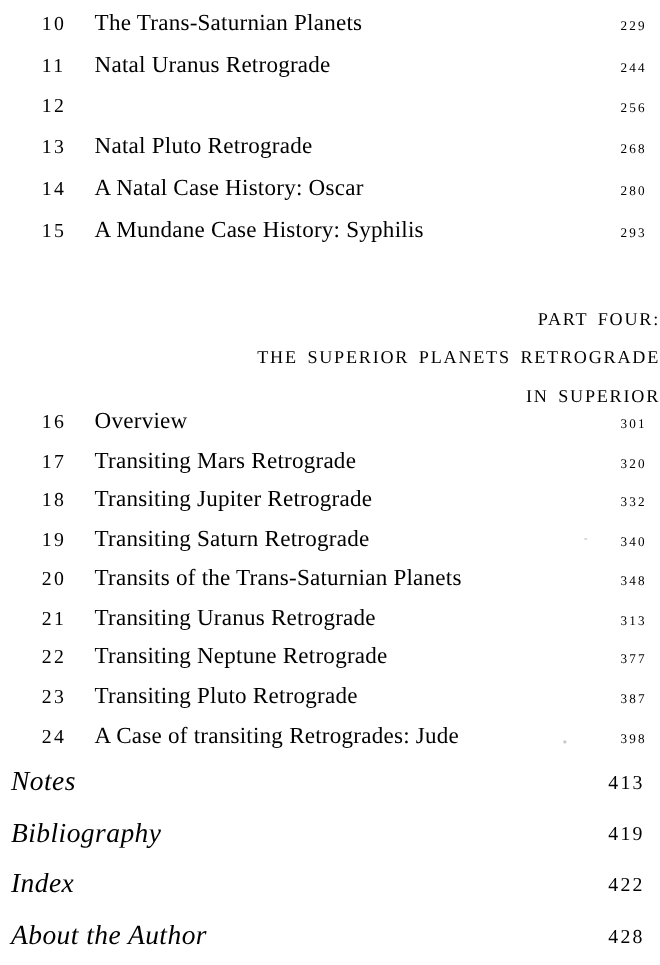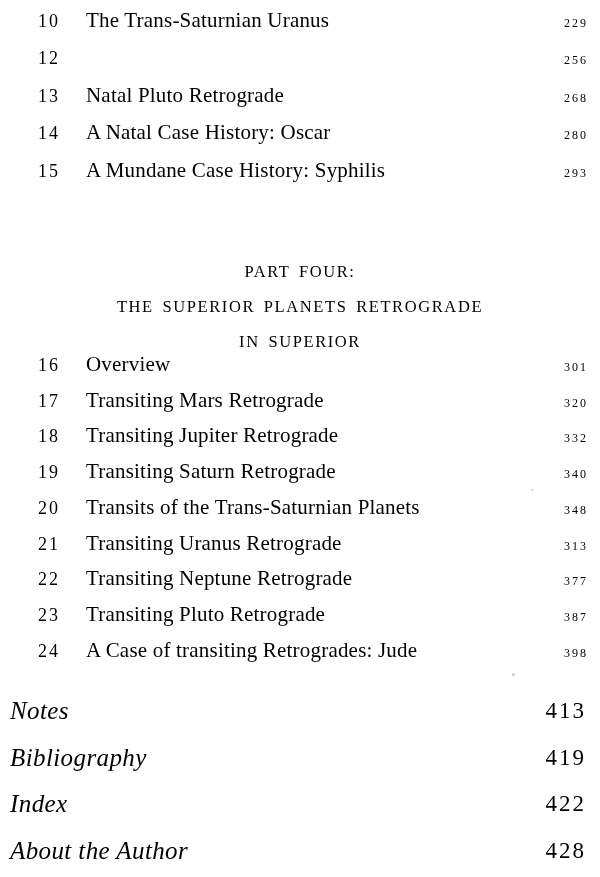--- a/index.html
+++ b/index.html
@@ -13,21 +13,21 @@
     height: 877px;
     background: #ffffff;
     color: #000000;
     font-family: "Liberation Serif", "DejaVu Serif", serif;
     overflow: hidden;
   }
 
   
   .sec { position: absolute; left: 0; right: 0; }
   .sec1 { top: 3px; }
-  .sec2 { top: 348px; }
+  .sec2 { top: 366px; }
   .chapter-row {
     display: flex;
     align-items: baseline;
     padding-left: 38px;
     padding-right: 12px;
   }
   .sec1 .chapter-row { line-height: 34.8px; }
   .sec2 .chapter-row { line-height: 32.7px; }
   .chapter-row .num {
     width: 48px;
@@ -44,24 +44,24 @@
   .chapter-row .page-num {
     margin-left: auto;
     font-size: 12px;
     letter-spacing: 2px;
     flex: 0 0 auto;
   }
 
   
   .part-heading {
     position: absolute;
-    top: 254px;
+    top: 272px;
     left: 0;
     width: 100%;
-    text-align: center;
+    text-align: right;
     font-size: 16.5px;
     letter-spacing: 1.6px;
     word-spacing: 3px;
   }
   .part-heading div { line-height: 35px; }
 
   
   .end-matter { top: 688px; }
   .end-row {
     display: flex;
@@ -71,21 +71,21 @@
     padding-right: 14px;
   }
   .end-row .title {
     font-style: italic;
     font-size: 25px;
     letter-spacing: 0.4px;
     flex: 0 1 auto;
   }
   .end-row .page-num {
     margin-left: auto;
-    font-size: 23px;
+    font-size: 18px;
     letter-spacing: 2px;
     font-style: normal;
     flex: 0 0 auto;
   }
 
   
   .speck {
     position: absolute;
     border-radius: 50%;
     background: #9a9a9a;
@@ -94,22 +94,27 @@
   .speck-2 { left: 531px; top: 489px; width: 3px; height: 2px; opacity: 0.4; }
 </style>
 </head>
 <body>
 
 <div class="page">
 
   <div class="sec sec1">
       <div class="chapter-row">
       <span class="num">10</span>
-      <span class="title">The Trans-Saturnian Uranus</span>
+      <span class="title">The Trans-Saturnian Planets</span>
       <span class="page-num">229</span>
+    </div>
+      <div class="chapter-row">
+      <span class="num">11</span>
+      <span class="title">Natal Uranus Retrograde</span>
+      <span class="page-num">244</span>
     </div>
       <div class="chapter-row">
       <span class="num">12</span>
       <span class="page-num">256</span>
     </div>
       <div class="chapter-row">
       <span class="num">13</span>
       <span class="title">Natal Pluto Retrograde</span>
       <span class="page-num">268</span>
     </div>

